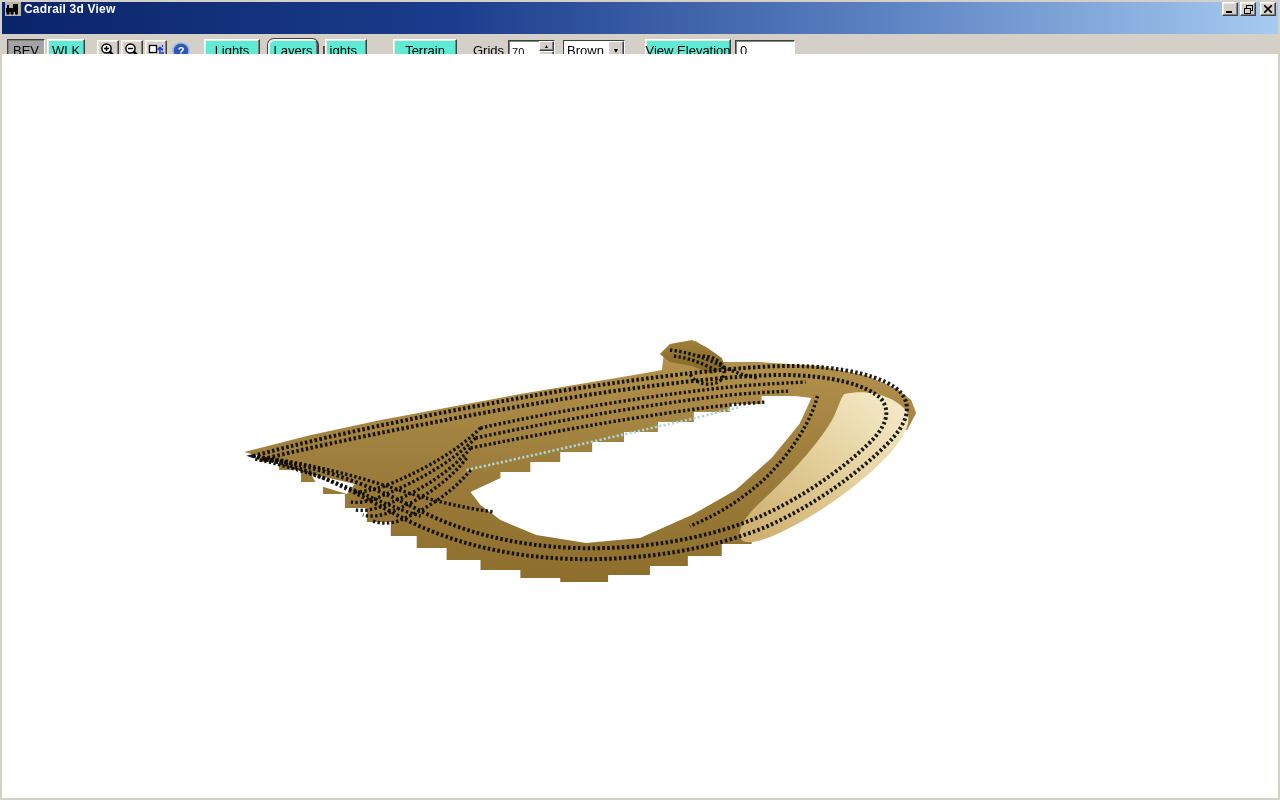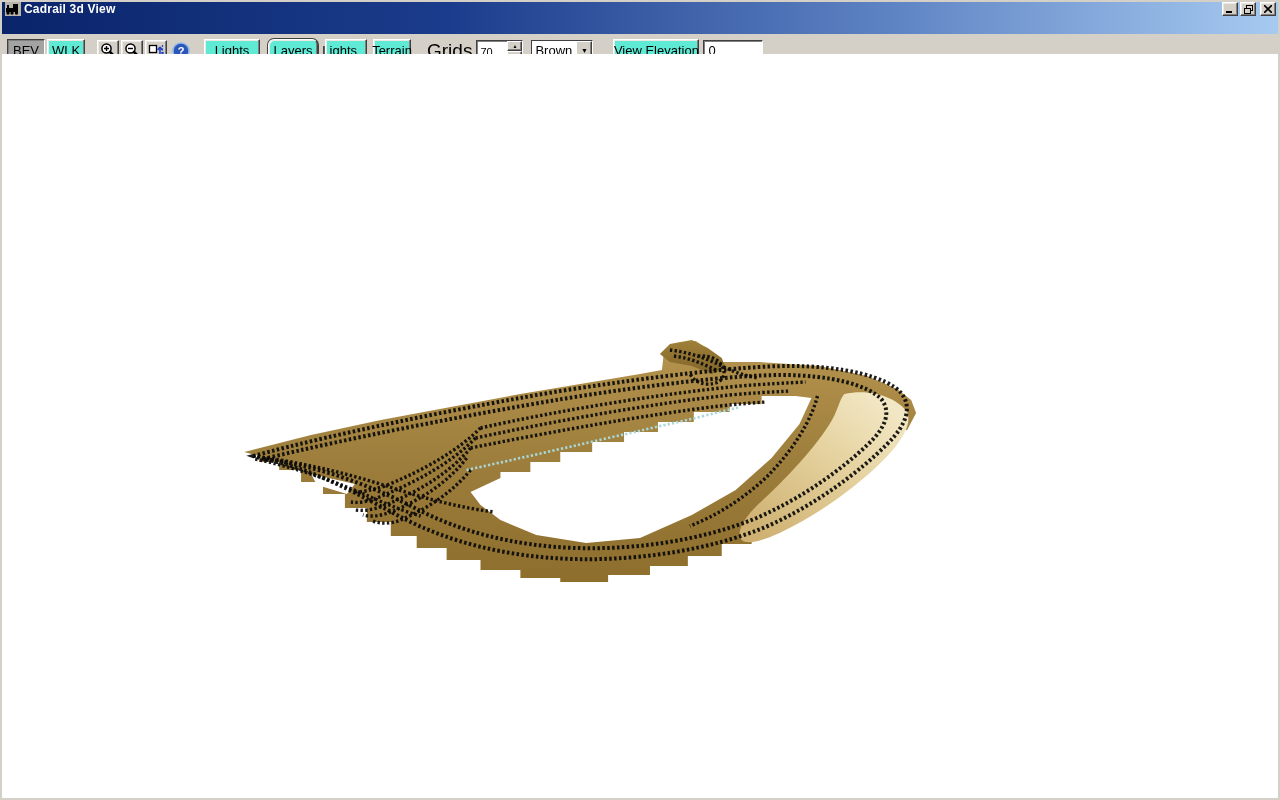--- a/index.html
+++ b/index.html
@@ -64,21 +64,21 @@
   }
   .ibtn{
     width:22px;height:22px;padding:0;
     background:#d4d0c8;
     border:1px solid;border-color:#ffffff #404040 #404040 #ffffff;
     box-shadow:inset -1px -1px 0 #808080, inset 1px 1px 0 #ece9e2;
     display:flex;align-items:center;justify-content:center;
     box-sizing:border-box;
   }
   .ibtn.flat{border-color:transparent;box-shadow:none;}
-  .tb-label{font-size:19px;color:#000;margin:0 4px 0 16px;}
+  .tb-label{font-size:13px;color:#000;margin:0 4px 0 16px;}
   .sunken{
     background:#ffffff;
     border:1px solid;border-color:#404040 #ffffff #ffffff #404040;
     box-shadow:inset 1px 1px 0 #808080;
     box-sizing:border-box;
   }
   .spinner{display:flex;height:22px;}
   .spinner input{
     width:30px;height:22px;border:none;outline:none;
     font-size:11px;font-family:"Liberation Sans",sans-serif;
@@ -188,21 +188,21 @@
 
     <button class="tbtn" style="width:56px;margin-left:12px;">
       <span>Lights</span>
     </button>
     <button class="tbtn default-btn" style="width:50px;margin-left:8px;">
       <span>Layers</span>
     </button>
     <button class="tbtn" style="width:42px;margin-left:7px;justify-content:flex-end;">
       <span>Lights</span>
     </button>
-    <button class="tbtn" style="width:38px;margin-left:6px;">
+    <button class="tbtn" style="width:64px;margin-left:26px;">
       <span>Terrain</span>
     </button>
 
     <span class="tb-label">Grids</span>
     <div class="spinner sunken">
       <input type="text" value="70" style="">
       <div class="spinbtns">
         <button class="spinbtn">▲</button>
         <button class="spinbtn">▼</button>
       </div>

